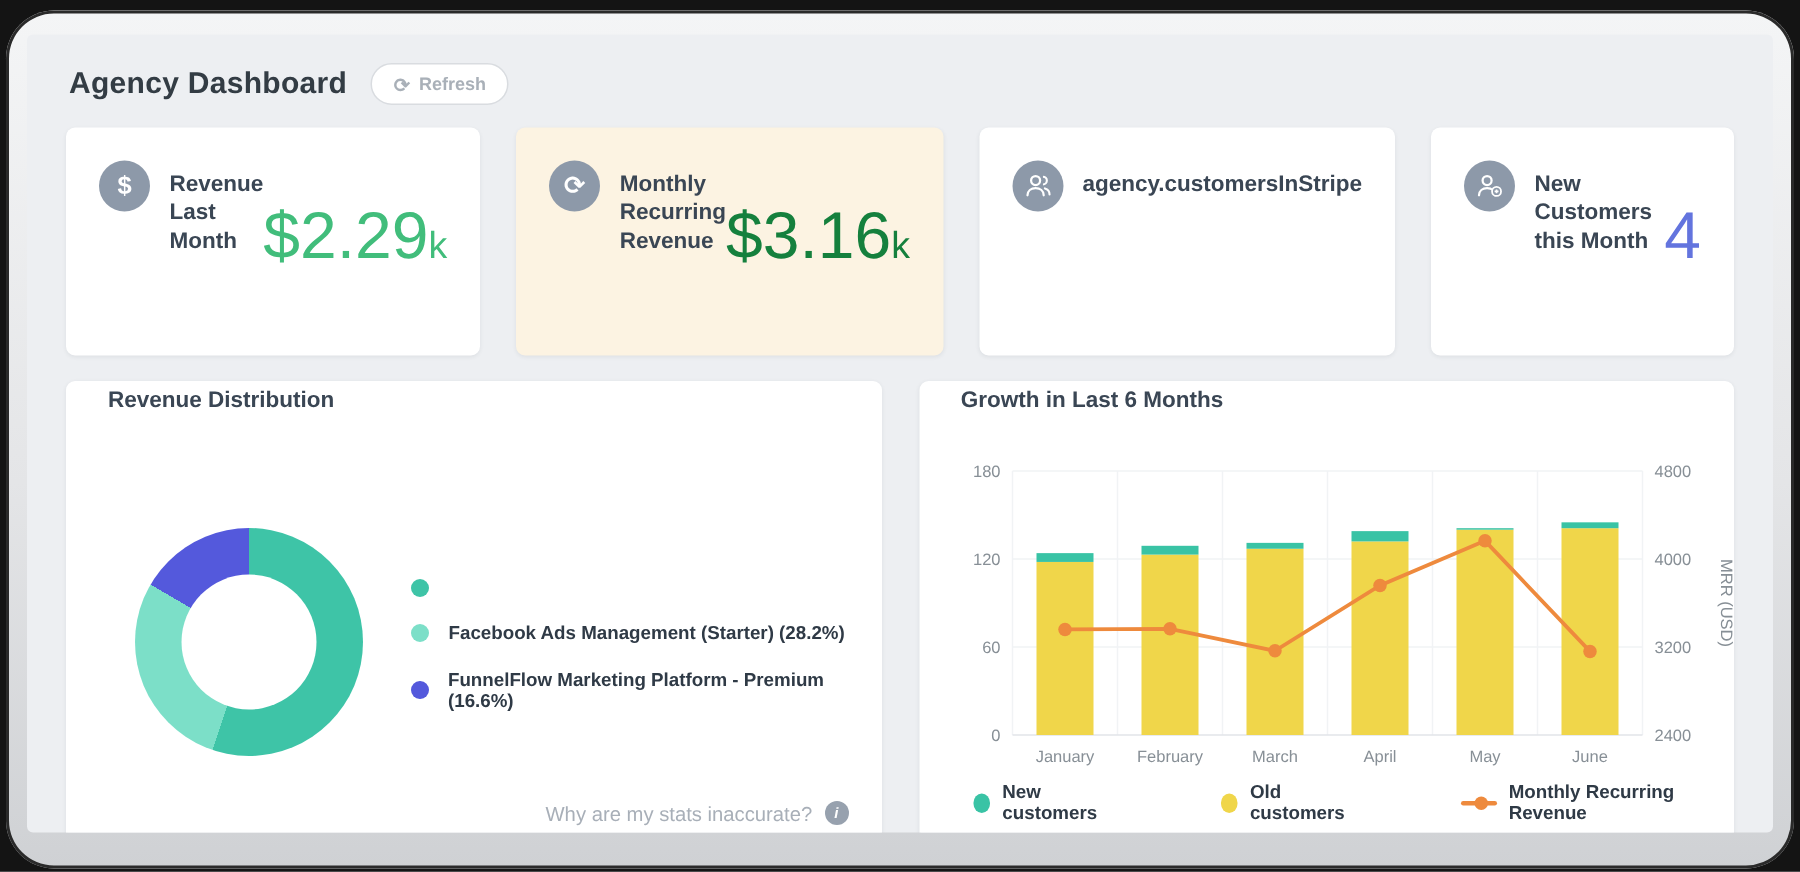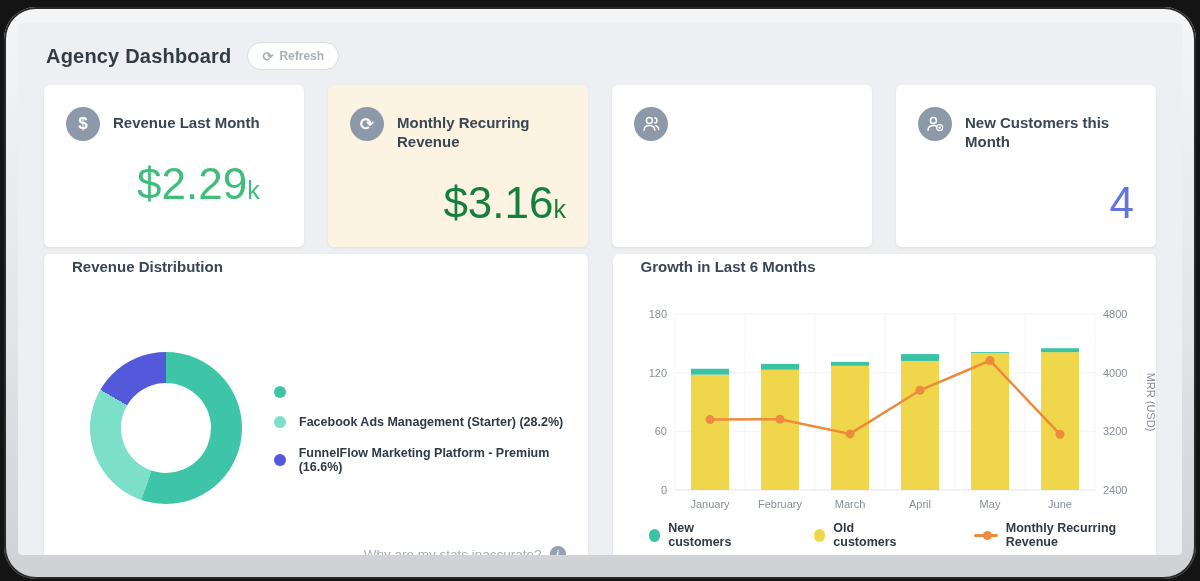--- a/index.html
+++ b/index.html
@@ -17,39 +17,39 @@
     font-size:12px; font-weight:bold; cursor:pointer; }
   .refresh-btn .glyph { font-size:13px; line-height:1; }
   .stats { display:grid; grid-template-columns:repeat(4,1fr); gap:24px; margin-top:10px;
     padding:0 10px; height:152px; }
   .stat-card { background:#fff; border-radius:6px; box-shadow:0 1px 3px rgba(40,50,60,.08);
     padding:22px 22px; display:flex; gap:13px; }
   .stat-card.hl { background:#FCF3E2; }
   .icon-circle { width:34px; height:34px; min-width:34px; border-radius:50%; background:#8D99A9;
     color:#fff; display:flex; align-items:center; justify-content:center; font-weight:bold;
     font-size:17px; }
-  .stat-body { display:flex; flex-direction:column; }
+  .stat-body { display:flex; }
   .stat-label { font-size:15px; font-weight:bold; color:#3A4654; line-height:1.25; padding-top:7px; }
   .stat-value { font-size:44px; margin-top:29px; line-height:1; font-weight:normal;text-align:right; }
   .stat-value .suffix { font-size:25px; }
   .row2 { display:grid; grid-template-columns:1fr 1fr; gap:25px; margin-top:17px;
     height:308px; padding:0 10px; }
   .panel { background:#fff; border-radius:6px; box-shadow:0 1px 3px rgba(40,50,60,.08);
     position:relative; }
   .panel-title { position:absolute; top:4px; left:28px; font-size:15px; font-weight:bold;
     color:#3A4654; }
   .donut { position:absolute; left:46px; top:98px; width:152px; height:152px; border-radius:50%; }
   .donut-hole { position:absolute; left:50%; top:50%; width:90px; height:90px;
     margin:-45px 0 0 -45px; border-radius:50%; background:#fff; }
   .donut-legend { position:absolute; left:230px; top:132px; display:flex; flex-direction:column;
     gap:17px; }
   .dl-item { display:flex; align-items:center; gap:13px; }
   .dl-dot { width:12px; height:12px; border-radius:50%; }
   .dl-text { font-size:12.5px; font-weight:bold; color:#2F3A46; }
-  .panel-foot { position:absolute; right:22px; bottom:0; display:flex; align-items:center;
+  .panel-foot { position:absolute; right:22px; bottom:12px; display:flex; align-items:center;
     gap:8px; color:#A8AFB8; font-size:13.5px; cursor:pointer; }
   .info-dot { width:16px; height:16px; border-radius:50%; background:#97A1AE; color:#fff;
     font-size:10px; font-weight:bold; font-style:italic; display:flex; align-items:center;
     justify-content:center; }
   .growth-svg { position:absolute; left:16px; top:44px; }
   .growth-legend { position:absolute; left:0; right:0; bottom:13px; display:flex;
     justify-content:center; gap:26px; align-items:center; }
   .gl-item { display:flex; align-items:center; gap:8px;padding-left:36px; }
   .gl-dot { width:13px; height:13px; border-radius:50%; }
   .gl-line { width:26px; height:3px; border-radius:2px; position:relative; }
@@ -89,20 +89,21 @@
         <div class="stat-card">
           <div class="icon-circle">
             <svg width="20" height="20" viewBox="0 0 20 20">
               <circle cx="8.4" cy="6.4" r="3" fill="none" stroke="#fff" stroke-width="1.5"></circle>
               <path d="M3 16.2c0-3 2.4-4.8 5.4-4.8s5.4 1.8 5.4 4.8" fill="none" stroke="#fff" stroke-width="1.5" stroke-linecap="round"></path>
               <path d="M13.3 3.8a2.6 2.6 0 0 1 0 5.2" fill="none" stroke="#fff" stroke-width="1.4"></path>
               <path d="M14.6 11.6c1.9.6 3.1 2 3.1 4" fill="none" stroke="#fff" stroke-width="1.4" stroke-linecap="round"></path>
             </svg>
           </div>
           <div class="stat-body">
+            <div class="stat-label">agency.customersInStripe</div>
           </div>
         </div>
         <div class="stat-card">
           <div class="icon-circle">
             <svg width="20" height="20" viewBox="0 0 20 20">
               <circle cx="8.4" cy="6.4" r="3" fill="none" stroke="#fff" stroke-width="1.5"></circle>
               <path d="M3 16.2c0-3 2.4-4.8 5.4-4.8s5.4 1.8 5.4 4.8" fill="none" stroke="#fff" stroke-width="1.5" stroke-linecap="round"></path>
               <circle cx="14.7" cy="13.6" r="3" fill="#8D99A9" stroke="#fff" stroke-width="1.2"></circle>
               <path d="M14.7 12.3v2.6 M13.4 13.6h2.6" stroke="#fff" stroke-width="1.1"></path>
             </svg>

